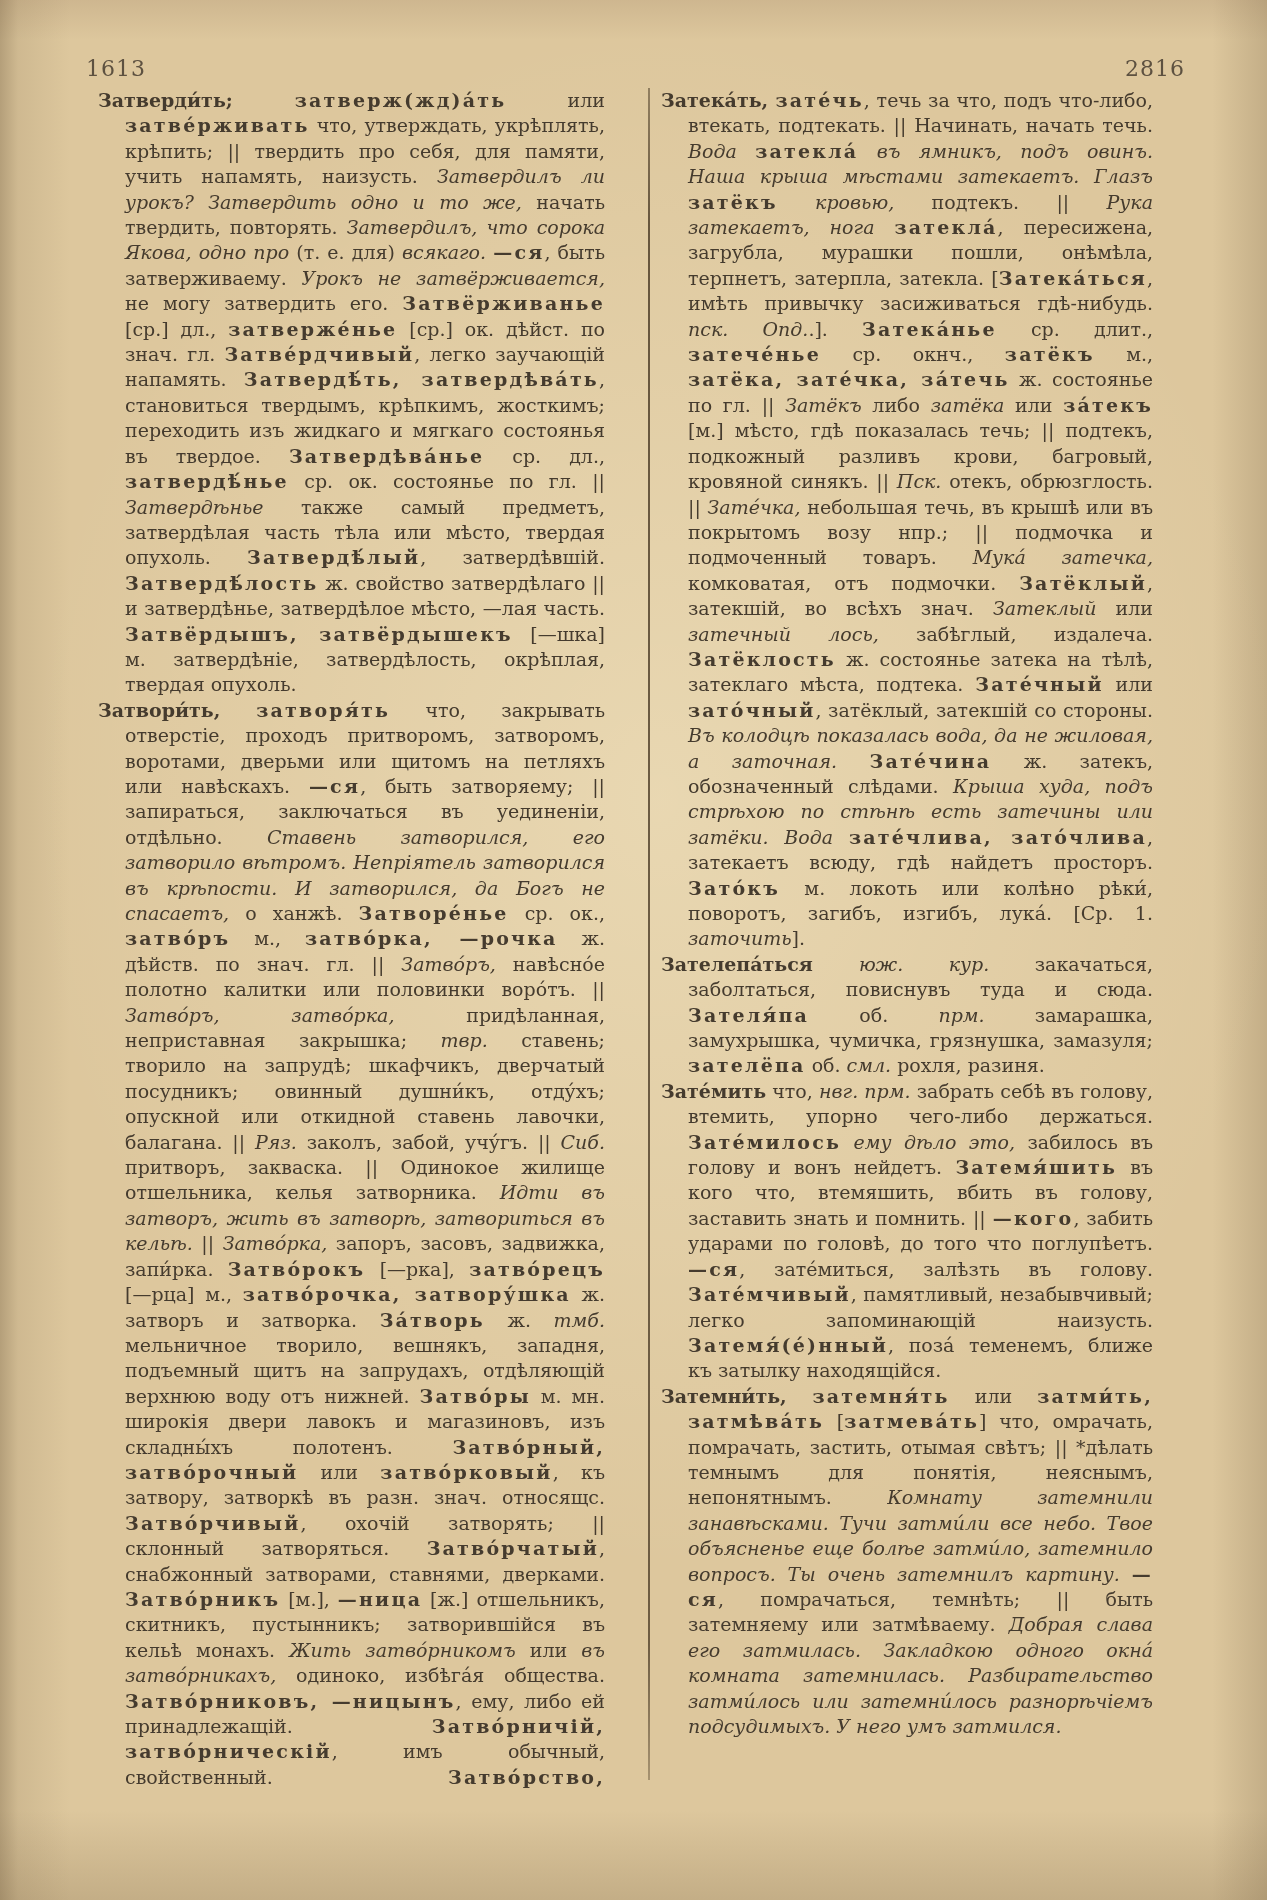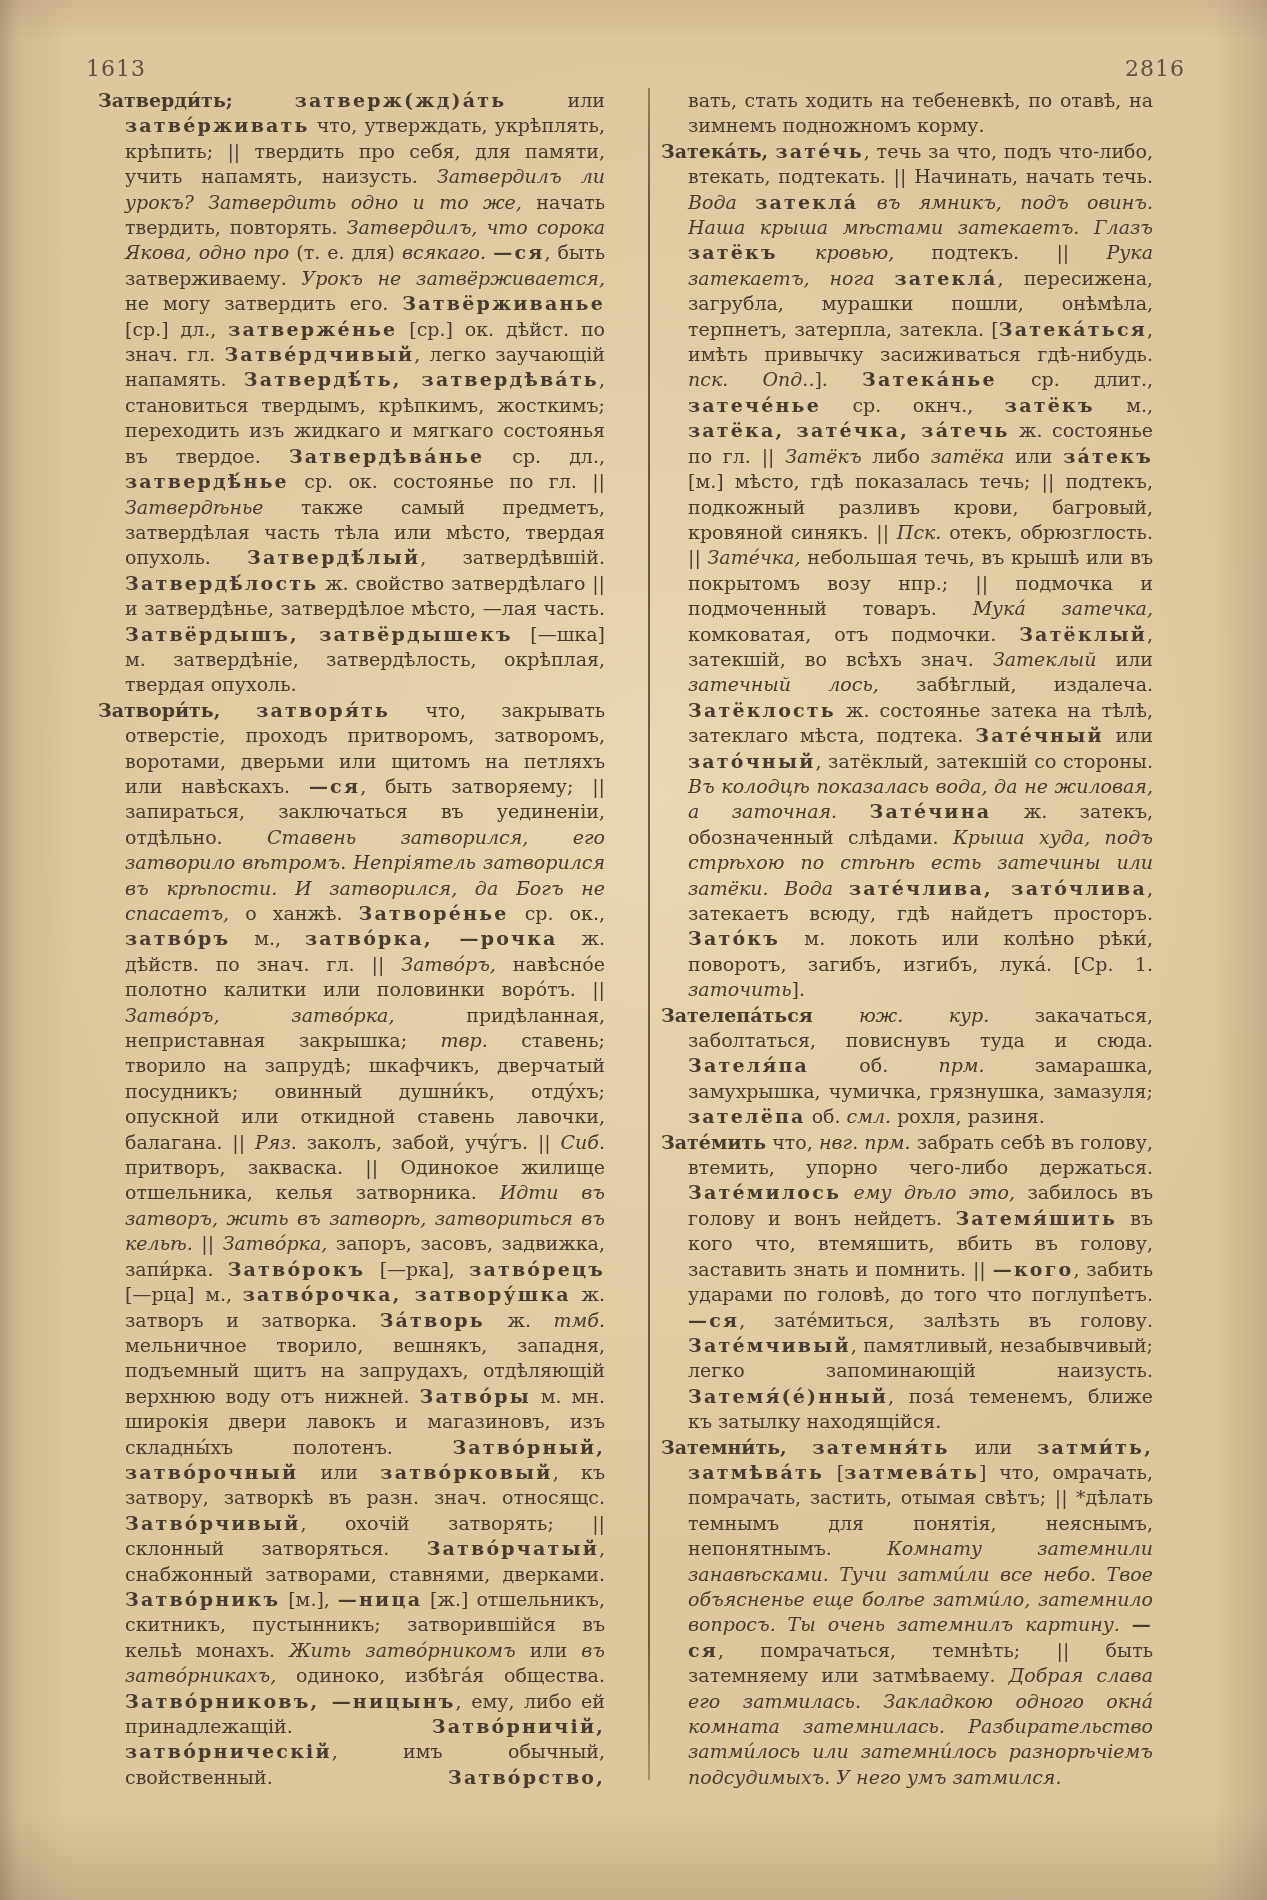--- a/index.html
+++ b/index.html
@@ -59,18 +59,17 @@
   <span class="pgnum right">2816</span>
 </div>
 
 <div class="divider"></div>
 
 <div class="col col-left" id="col-left">
     <p class="entry"><span class="r-b">Затверди́ть; </span><span class="r-s">затверж(жд)а́ть</span><span class="r-n"> или </span><span class="r-s">затве́рживать</span><span class="r-n"> что, утверждать, укрѣплять, крѣпить; || твердить про себя, для памяти, учить напамять, наизусть. </span><span class="r-i">Затвердилъ ли урокъ? Затвердить одно и то же,</span><span class="r-n"> начать твердить, повторять. </span><span class="r-i">Затвердилъ, что сорока Якова, одно про</span><span class="r-n"> (т. е. для) </span><span class="r-i">всякаго.</span><span class="r-n"> </span><span class="r-s">—ся</span><span class="r-n">, быть затверживаему. </span><span class="r-i">Урокъ не затвёрживается,</span><span class="r-n"> не могу затвердить его. </span><span class="r-s">Затвёрживанье</span><span class="r-n"> [ср.] дл., </span><span class="r-s">затверже́нье</span><span class="r-n"> [ср.] ок. дѣйст. по знач. гл. </span><span class="r-s">Затве́рдчивый</span><span class="r-n">, легко заучающій напамять. </span><span class="r-s">Затвердѣ́ть, затвердѣва́ть</span><span class="r-n">, становиться твердымъ, крѣпкимъ, жосткимъ; переходить изъ жидкаго и мягкаго состоянья въ твердое. </span><span class="r-s">Затвердѣва́нье</span><span class="r-n"> ср. дл., </span><span class="r-s">затвердѣ́нье</span><span class="r-n"> ср. ок. состоянье по гл. || </span><span class="r-i">Затвердѣнье</span><span class="r-n"> также самый предметъ, затвердѣлая часть тѣла или мѣсто, твердая опухоль. </span><span class="r-s">Затвердѣ́лый</span><span class="r-n">, затвердѣвшій. </span><span class="r-s">Затвердѣ́лость</span><span class="r-n"> ж. свойство затвердѣлаго || и затвердѣнье, затвердѣлое мѣсто, —лая часть. </span><span class="r-s">Затвёрдышъ, затвёрдышекъ</span><span class="r-n"> [—шка] м. затвердѣніе, затвердѣлость, окрѣплая, твердая опухоль.</span></p>
     <p class="entry"><span class="r-b">Затвори́ть, </span><span class="r-s">затворя́ть</span><span class="r-n"> что, закрывать отверстіе, проходъ притворомъ, затворомъ, воротами, дверьми или щитомъ на петляхъ или навѣскахъ. </span><span class="r-s">—ся</span><span class="r-n">, быть затворяему; || запираться, заключаться въ уединеніи, отдѣльно. </span><span class="r-i">Ставень затворился, его затворило вѣтромъ. Непріятель затворился въ крѣпости. И затворился, да Богъ не спасаетъ,</span><span class="r-n"> о ханжѣ. </span><span class="r-s">Затворе́нье</span><span class="r-n"> ср. ок., </span><span class="r-s">затво́ръ</span><span class="r-n"> м., </span><span class="r-s">затво́рка, —рочка</span><span class="r-n"> ж. дѣйств. по знач. гл. || </span><span class="r-i">Затво́ръ,</span><span class="r-n"> навѣсно́е полотно калитки или половинки воро́тъ. || </span><span class="r-i">Затво́ръ, затво́рка,</span><span class="r-n"> придѣланная, неприставная закрышка; </span><span class="r-i">твр.</span><span class="r-n"> ставень; творило на запрудѣ; шкафчикъ, дверчатый посудникъ; овинный душни́къ, отду́хъ; опускной или откидной ставень лавочки, балагана. || </span><span class="r-i">Ряз.</span><span class="r-n"> заколъ, забой, учу́гъ. || </span><span class="r-i">Сиб.</span><span class="r-n"> притворъ, закваска. || Одинокое жилище отшельника, келья затворника. </span><span class="r-i">Идти въ затворъ, жить въ затворѣ, затвориться въ кельѣ.</span><span class="r-n"> || </span><span class="r-i">Затво́рка,</span><span class="r-n"> запоръ, засовъ, задвижка, запи́рка. </span><span class="r-s">Затво́рокъ</span><span class="r-n"> [—рка], </span><span class="r-s">затво́рецъ</span><span class="r-n"> [—рца] м., </span><span class="r-s">затво́рочка, затвору́шка</span><span class="r-n"> ж. затворъ и затворка. </span><span class="r-s">За́творь</span><span class="r-n"> ж. </span><span class="r-i">тмб.</span><span class="r-n"> мельничное творило, вешнякъ, западня, подъемный щитъ на запрудахъ, отдѣляющій верхнюю воду отъ нижней. </span><span class="r-s">Затво́ры</span><span class="r-n"> м. мн. широкія двери лавокъ и магазиновъ, изъ складны́хъ полотенъ. </span><span class="r-s">Затво́рный, затво́рочный</span><span class="r-n"> или </span><span class="r-s">затво́рковый</span><span class="r-n">, къ затвору, затворкѣ въ разн. знач. относящс. </span><span class="r-s">Затво́рчивый</span><span class="r-n">, охочій затворять; || склонный затворяться. </span><span class="r-s">Затво́рчатый</span><span class="r-n">, снабжонный затворами, ставнями, дверками. </span><span class="r-s">Затво́рникъ</span><span class="r-n"> [м.], </span><span class="r-s">—ница</span><span class="r-n"> [ж.] отшельникъ, скитникъ, пустынникъ; затворившійся въ кельѣ монахъ. </span><span class="r-i">Жить затво́рникомъ</span><span class="r-n"> или </span><span class="r-i">въ затво́рникахъ,</span><span class="r-n"> одиноко, избѣга́я общества. </span><span class="r-s">Затво́рниковъ, —ницынъ</span><span class="r-n">, ему, либо ей принадлежащій. </span><span class="r-s">Затво́рничій, затво́рническій</span><span class="r-n">, имъ обычный, свойственный. </span><span class="r-s">Затво́рство, затво́рничество</span><span class="r-n"> ср. состояніе или бытъ затворника. </span></p>
   </div>
 <div class="col col-right" id="col-right">
-    <p class="entry cont"><span class="r-n">вать, стать ходить на тебеневкѣ, по отавѣ, на зимнемъ подножномъ корму.</span></p>
     <p class="entry"><span class="r-b">Затека́ть, </span><span class="r-s">зате́чь</span><span class="r-n">, течь за что, подъ что-либо, втекать, подтекать. || Начинать, начать течь. </span><span class="r-i">Вода</span><span class="r-n"> </span><span class="r-s">затекла́</span><span class="r-n"> </span><span class="r-i">въ ямникъ, подъ овинъ. Наша крыша мѣстами затекаетъ. Глазъ</span><span class="r-n"> </span><span class="r-s">затёкъ</span><span class="r-n"> </span><span class="r-i">кровью,</span><span class="r-n"> подтекъ. || </span><span class="r-i">Рука затекаетъ, нога</span><span class="r-n"> </span><span class="r-s">затекла́</span><span class="r-n">, пересижена, загрубла, мурашки пошли, онѣмѣла, терпнетъ, затерпла, затекла. [</span><span class="r-s">Затека́ться</span><span class="r-n">, имѣть привычку засиживаться гдѣ-нибудь. </span><span class="r-i">пск. Опд.</span><span class="r-n">.]. </span><span class="r-s">Затека́нье</span><span class="r-n"> ср. длит., </span><span class="r-s">затече́нье</span><span class="r-n"> ср. окнч., </span><span class="r-s">затёкъ</span><span class="r-n"> м., </span><span class="r-s">затёка, зате́чка, за́течь</span><span class="r-n"> ж. состоянье по гл. || </span><span class="r-i">Затёкъ</span><span class="r-n"> либо </span><span class="r-i">затёка</span><span class="r-n"> или </span><span class="r-s">за́текъ</span><span class="r-n"> [м.] мѣсто, гдѣ показалась течь; || подтекъ, подкожный разливъ крови, багровый, кровяной синякъ. || </span><span class="r-i">Пск.</span><span class="r-n"> отекъ, обрюзглость. || </span><span class="r-i">Зате́чка,</span><span class="r-n"> небольшая течь, въ крышѣ или въ покрытомъ возу нпр.; || подмочка и подмоченный товаръ. </span><span class="r-i">Мука́ затечка,</span><span class="r-n"> комковатая, отъ подмочки. </span><span class="r-s">Затёклый</span><span class="r-n">, затекшій, во всѣхъ знач. </span><span class="r-i">Затеклый</span><span class="r-n"> или </span><span class="r-i">затечный лось,</span><span class="r-n"> забѣглый, издалеча. </span><span class="r-s">Затёклость</span><span class="r-n"> ж. состоянье затека на тѣлѣ, затеклаго мѣста, подтека. </span><span class="r-s">Зате́чный</span><span class="r-n"> или </span><span class="r-s">зато́чный</span><span class="r-n">, затёклый, затекшій со стороны. </span><span class="r-i">Въ колодцѣ показалась вода, да не жиловая, а заточная.</span><span class="r-n"> </span><span class="r-s">Зате́чина</span><span class="r-n"> ж. затекъ, обозначенный слѣдами. </span><span class="r-i">Крыша худа, подъ стрѣхою по стѣнѣ есть затечины или затёки. Вода</span><span class="r-n"> </span><span class="r-s">зате́члива, зато́члива</span><span class="r-n">, затекаетъ всюду, гдѣ найдетъ просторъ. </span><span class="r-s">Зато́къ</span><span class="r-n"> м. локоть или колѣно рѣки́, поворотъ, загибъ, изгибъ, лука́. [Ср. 1. </span><span class="r-i">заточить</span><span class="r-n">].</span></p>
     <p class="entry"><span class="r-b">Зателепа́ться </span><span class="r-i">юж. кур.</span><span class="r-n"> закачаться, заболтаться, повиснувъ туда и сюда. </span><span class="r-s">Зателя́па</span><span class="r-n"> об. </span><span class="r-i">прм.</span><span class="r-n"> замарашка, замухрышка, чумичка, грязнушка, замазуля; </span><span class="r-s">зателёпа</span><span class="r-n"> об. </span><span class="r-i">смл.</span><span class="r-n"> рохля, разиня.</span></p>
     <p class="entry"><span class="r-b">Зате́мить</span><span class="r-n"> что, </span><span class="r-i">нвг. прм.</span><span class="r-n"> забрать себѣ въ голову, втемить, упорно чего-либо держаться. </span><span class="r-s">Зате́милось</span><span class="r-n"> </span><span class="r-i">ему дѣло это,</span><span class="r-n"> забилось въ голову и вонъ нейдетъ. </span><span class="r-s">Затемя́шить</span><span class="r-n"> въ кого что, втемяшить, вбить въ голову, заставить знать и помнить. || </span><span class="r-s">—кого</span><span class="r-n">, забить ударами по головѣ, до того что поглупѣетъ. </span><span class="r-s">—ся</span><span class="r-n">, зате́миться, залѣзть въ голову. </span><span class="r-s">Зате́мчивый</span><span class="r-n">, памятливый, незабывчивый; легко запоминающій наизусть. </span><span class="r-s">Затемя́(е́)нный</span><span class="r-n">, поза́ теменемъ, ближе къ затылку находящійся.</span></p>
     <p class="entry"><span class="r-b">Затемни́ть, </span><span class="r-s">затемня́ть</span><span class="r-n"> или </span><span class="r-s">затми́ть, затмѣва́ть</span><span class="r-n"> [</span><span class="r-s">затмева́ть</span><span class="r-n">] что, омрачать, помрачать, застить, отымая свѣтъ; || *дѣлать темнымъ для понятія, неяснымъ, непонятнымъ. </span><span class="r-i">Комнату затемнили занавѣсками. Тучи затми́ли все небо. Твое объясненье еще болѣе затми́ло, затемнило вопросъ. Ты очень затемнилъ картину.</span><span class="r-n"> </span><span class="r-s">—ся</span><span class="r-n">, помрачаться, темнѣть; || быть затемняему или затмѣваему. </span><span class="r-i">Добрая слава его затмилась. Закладкою одного окна́ комната затемнилась. Разбирательство затми́лось или затемни́лось разнорѣчіемъ подсудимыхъ. У него умъ затмился.</span></p>
   </div>
 
 </body></html>

